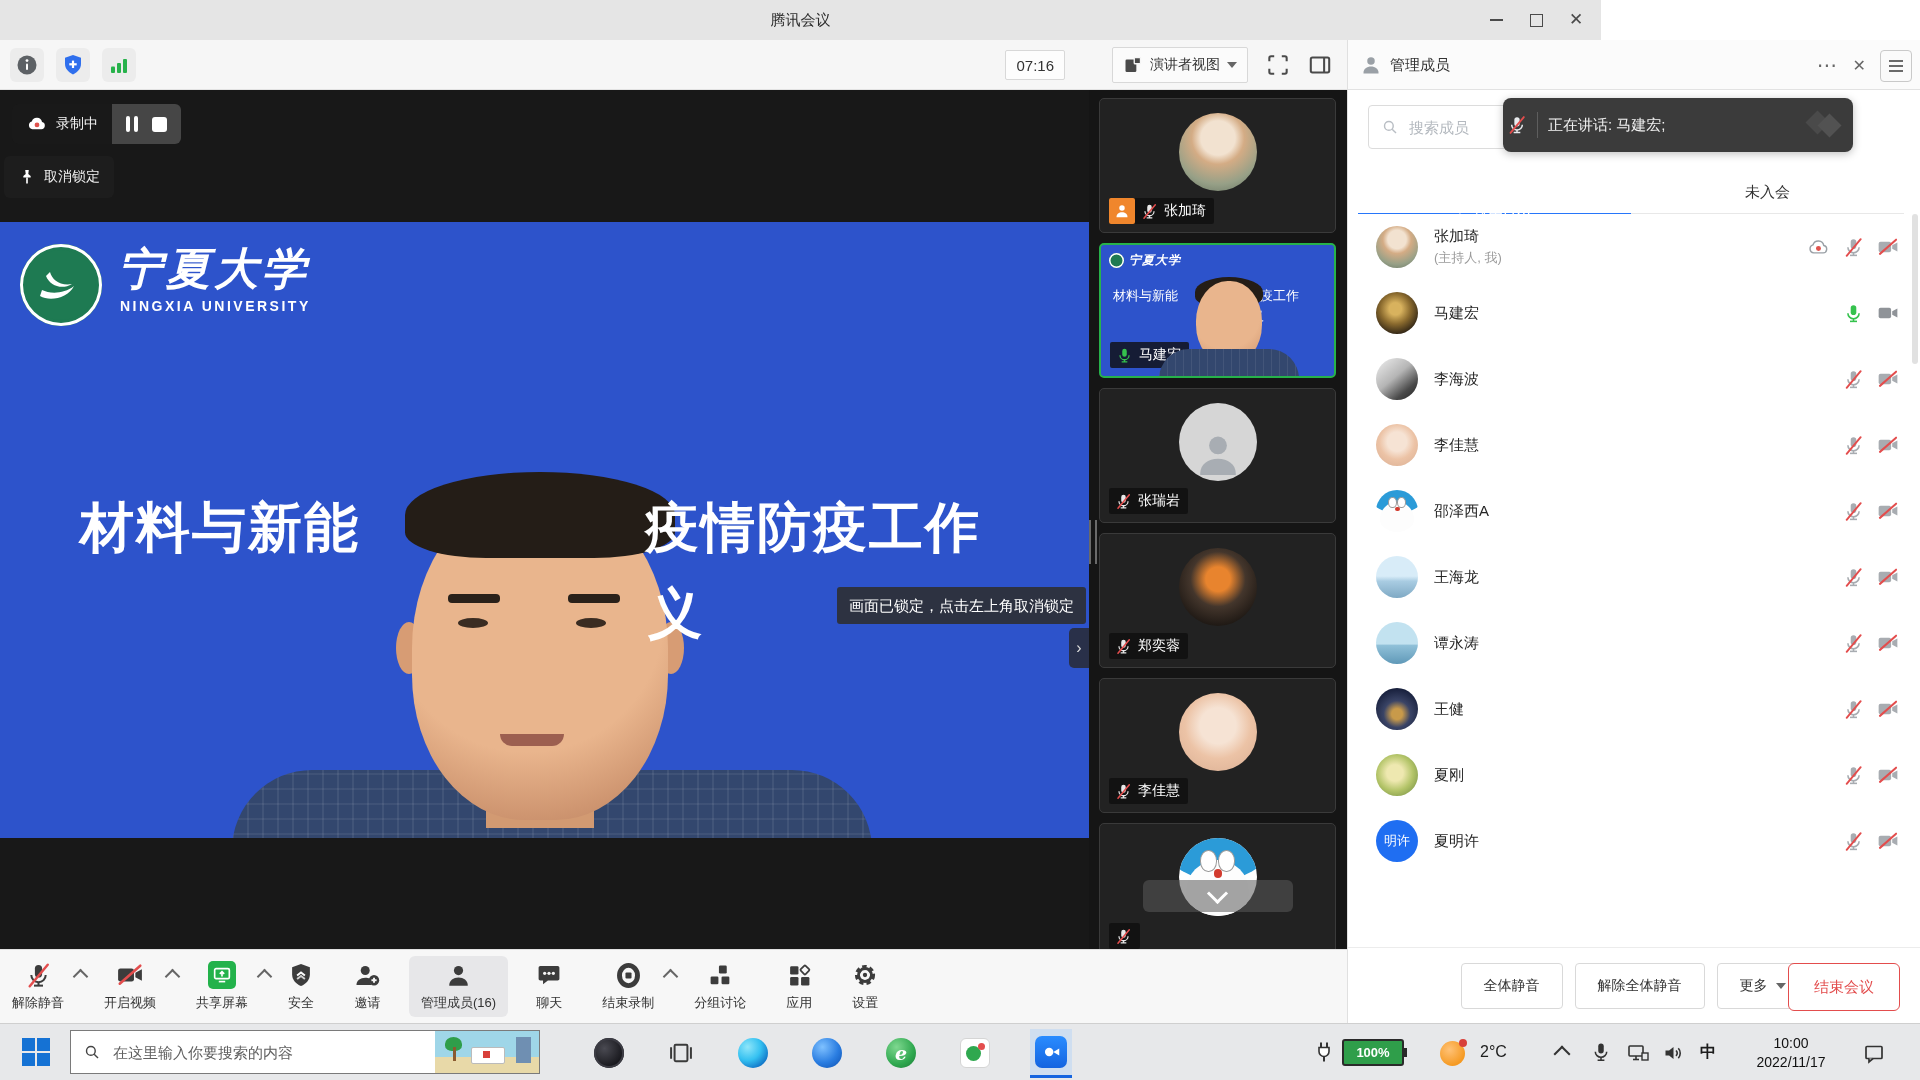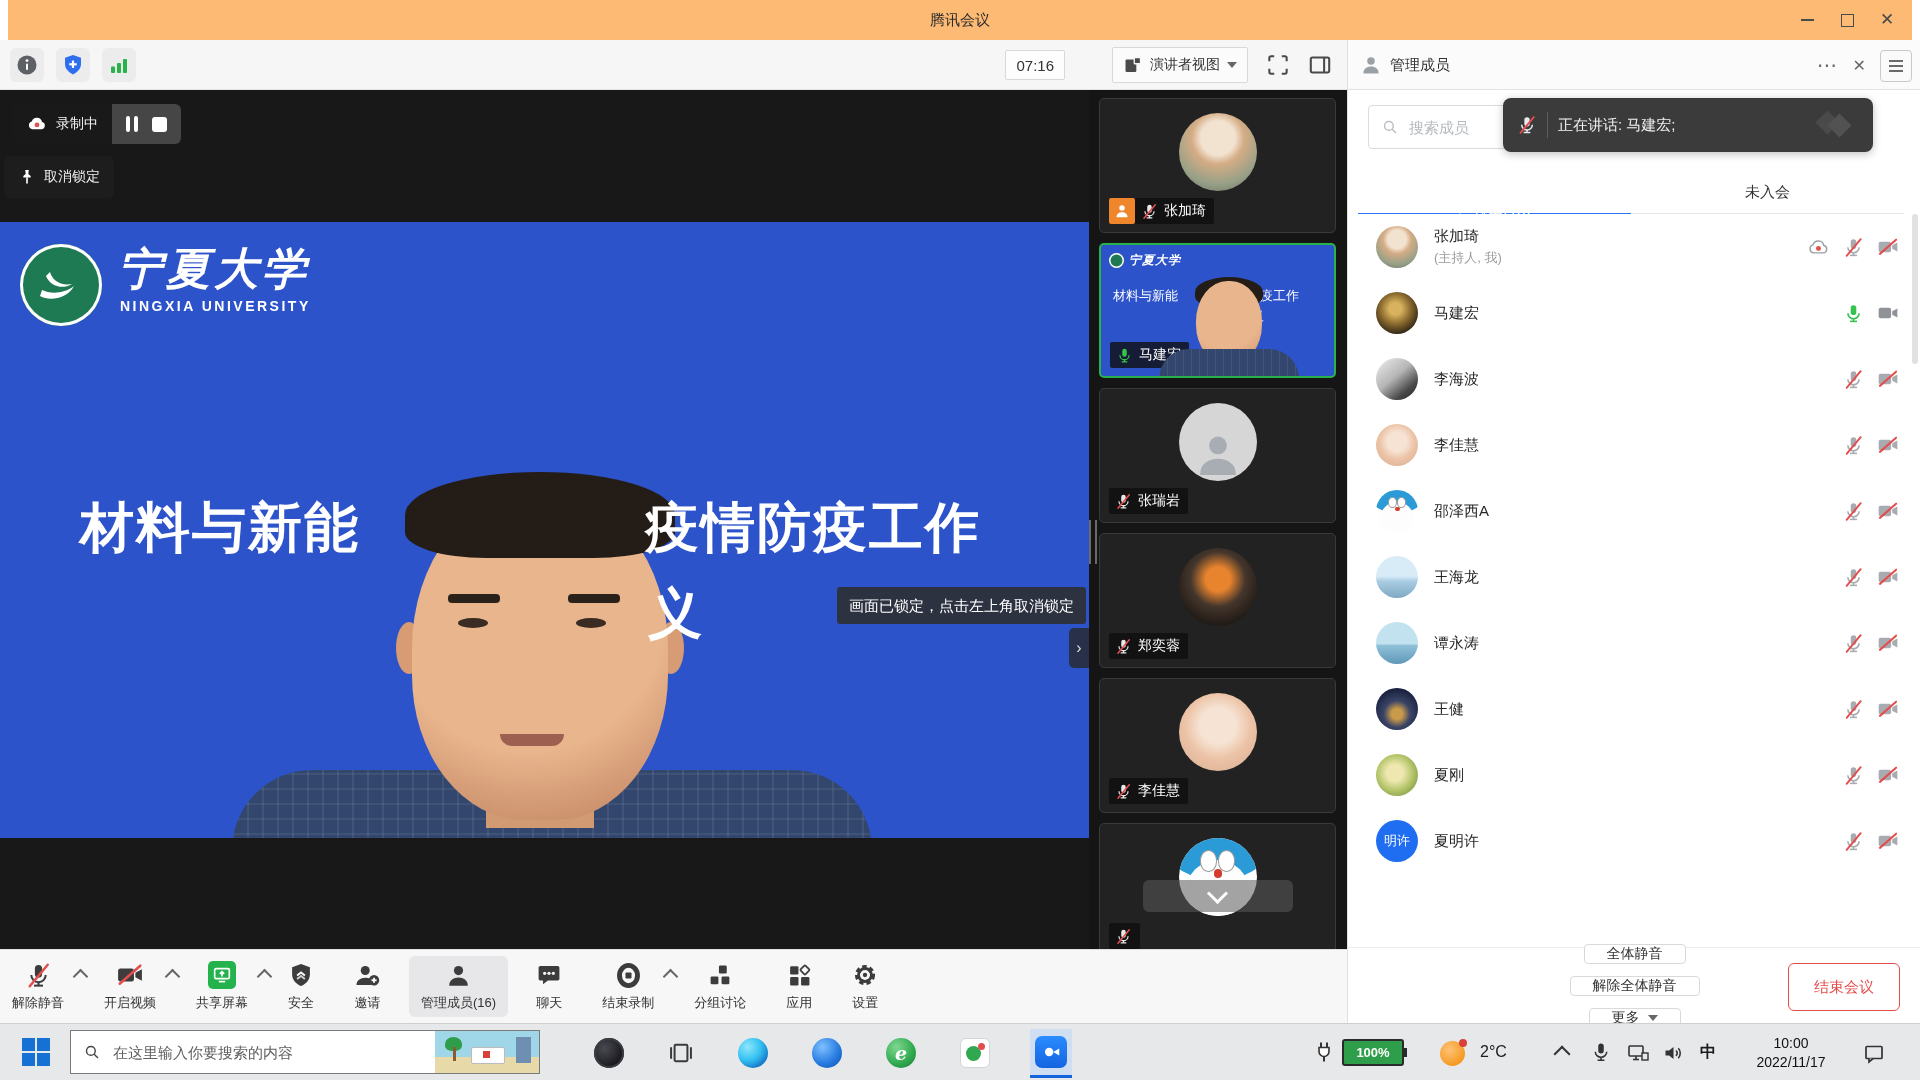--- a/index.html
+++ b/index.html
@@ -2,21 +2,21 @@
 <html><head>
 <meta charset="utf-8">
 <style>
   html,body{margin:0;padding:0;background:#000;}
   body{font-family:"Liberation Sans","DejaVu Sans",sans-serif;}
   #stage{position:relative;width:1920px;height:1080px;background:#fff;overflow:hidden;}
   .abs{position:absolute;}
   .ic{display:inline-flex;align-items:center;justify-content:center;}
 
   
-  #titlebar{left:8px;top:0;width:1904px;height:40px;background:#fdba74;border-bottom:1px solid #ececec;}
+  #titlebar{left:0;top:0;width:1601px;height:40px;background:#e5e5e5;border-bottom:1px solid #ececec;}
   #win-title{left:0;right:0;top:0;height:40px;text-align:center;line-height:40px;font-size:15px;color:#2b2b2b;}
   .winbtn{top:11px;width:18px;height:18px;cursor:default;display:flex;align-items:center;justify-content:center;}
   #btn-min span{display:block;width:13px;height:2px;background:#4a4a4a;}
   #btn-max span{display:block;width:11px;height:11px;border:1.5px solid #4a4a4a;}
   #btn-close{font-size:17px;color:#4a4a4a;line-height:18px;}
 
   
   #app-toolbar{left:0;top:40px;width:1347px;height:50px;background:#f6f6f6;border-bottom:1px solid #e2e2e2;box-sizing:border-box;}
   .tool-sq{top:8px;width:34px;height:34px;border-radius:6px;background:#ececec;display:flex;align-items:center;justify-content:center;}
   #timer-box{top:10px;height:28px;background:#fdfdfd;border:1px solid #d8d8d8;border-radius:2px;font-size:15px;color:#333;display:flex;align-items:center;padding:0 10px;}
@@ -80,40 +80,40 @@
   .mini-logo .seal{width:15px;height:15px;border-radius:50%;background:#1e7a52;box-shadow:inset 0 0 0 1.5px #fff;}
   .mini-logo .cn{font-family:"DejaVu Serif",serif;font-style:italic;font-weight:bold;color:#fff;font-size:12px;letter-spacing:1px;}
   .expand-btn{position:absolute;left:50%;transform:translateX(-50%);top:56px;width:150px;height:32px;background:rgba(90,90,90,.55);border-radius:6px;display:flex;align-items:center;justify-content:center;z-index:3;}
   .chev-down{width:12px;height:12px;border-left:3px solid #fff;border-bottom:3px solid #fff;transform:rotate(-45deg);margin-top:-5px;}
 
   
   #side-panel{left:1347px;top:90px;width:622px;height:933px;background:#fff;border-left:1px solid #e0e0e0;box-sizing:border-box;}
   #search-box{left:20px;top:15px;width:480px;height:44px;border:1px solid #dcdcdc;border-radius:4px;background:#fff;display:flex;align-items:center;padding:0 12px;gap:8px;box-sizing:border-box;}
   #search-input{border:none;outline:none;flex:1;font-size:15px;color:#333;font-family:inherit;background:transparent;}
   #search-input::placeholder{color:#b4b9bf;}
-  #speaking-toast{left:155px;top:8px;width:342px;height:54px;background:#3b3b3b;border-radius:8px;display:flex;align-items:center;padding:0 14px;gap:10px;z-index:6;box-shadow:0 2px 8px rgba(0,0,0,.25);}
+  #speaking-toast{left:155px;top:8px;width:342px;height:54px;background:#3b3b3b;border-radius:8px;display:flex;align-items:center;padding:0 4px;gap:10px;z-index:6;box-shadow:0 2px 8px rgba(0,0,0,.25);}
   #speaking-toast .div{width:1px;height:26px;background:#5e5e5e;}
   #speaking-toast .txt{color:#f2f2f2;font-size:15px;white-space:nowrap;}
   #toast-mark{margin-left:auto;position:relative;width:46px;height:30px;opacity:.85;}
   #toast-mark i{position:absolute;width:17px;height:17px;background:#4d4d4d;transform:rotate(45deg);display:block;}
   #toast-mark i.b{left:18px;top:7px;background:#575757;}
   #toast-mark i.a{left:6px;top:4px;}
   #tabs{left:10px;top:82px;width:546px;height:42px;display:flex;}
   .tab{flex:1;display:flex;align-items:center;justify-content:center;font-size:15px;}
   .tab.active{background:#2776fa;color:#fff;margin-top:41px;}
   .tab.inactive{background:#fff;color:#333;border-bottom:1px solid #e8e8e8;}
   #member-list{left:0;top:124px;width:573px;height:733px;overflow:hidden;}
   .m-row{display:flex;align-items:center;height:66px;padding:0 22px 0 28px;box-sizing:border-box;}
   .m-av{width:42px;height:42px;border-radius:50%;flex:0 0 42px;display:flex;align-items:center;justify-content:center;color:#fff;font-size:13px;}
   .m-txt{margin-left:16px;min-width:0;}
   .m-name{font-size:15px;color:#262626;}
   .m-sub{font-size:13px;color:#9b9b9b;margin-top:3px;}
   .m-status{margin-left:auto;display:flex;align-items:center;gap:13px;}
   #panel-scroll{left:564px;top:124px;width:6px;height:150px;background:#d9d9d9;border-radius:3px;opacity:.8;}
-  #panel-footer{left:0;top:857px;width:573px;height:76px;border-top:1px solid #ececec;display:flex;align-items:center;justify-content:center;gap:12px;box-sizing:border-box;flex-direction:column;}
+  #panel-footer{left:0;top:857px;width:573px;height:76px;border-top:1px solid #ececec;display:flex;align-items:center;justify-content:center;gap:12px;box-sizing:border-box;}
   .pf-btn{height:44px;border:1px solid #d9d9d9;border-radius:4px;background:#fff;color:#333;font-size:14px;display:flex;align-items:center;justify-content:center;padding:0 22px;gap:8px;}
 
   
   .dora{position:relative;overflow:hidden;background:#fff;border-radius:50%;}
   .dora .cap{position:absolute;left:-12%;top:-20%;width:124%;height:74%;background:#2b9bd8;border-radius:50%;}
   .dora .face{position:absolute;left:9%;top:28%;width:82%;height:82%;background:#fdfdfd;border-radius:50%;}
   .dora .eyeL,.dora .eyeR{position:absolute;top:16%;width:21%;height:27%;background:#fff;border:1px solid #9a9a9a;border-radius:50%;box-sizing:border-box;}
   .dora .eyeL{left:28%;} .dora .eyeR{left:51%;}
   .dora .nose{position:absolute;left:45%;top:40%;width:11%;height:11%;background:#d23b2e;border-radius:50%;}
 

